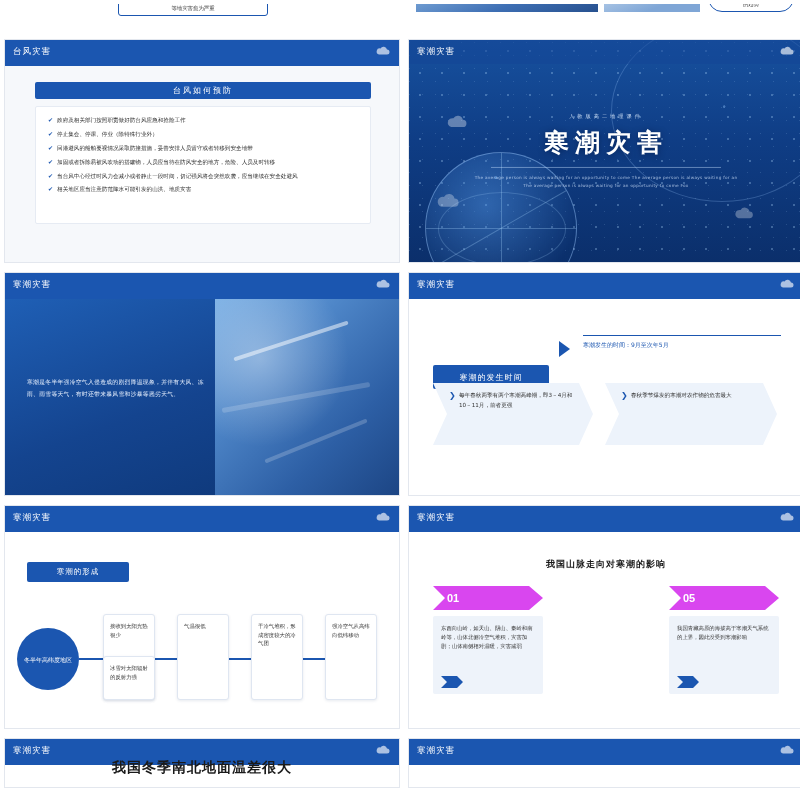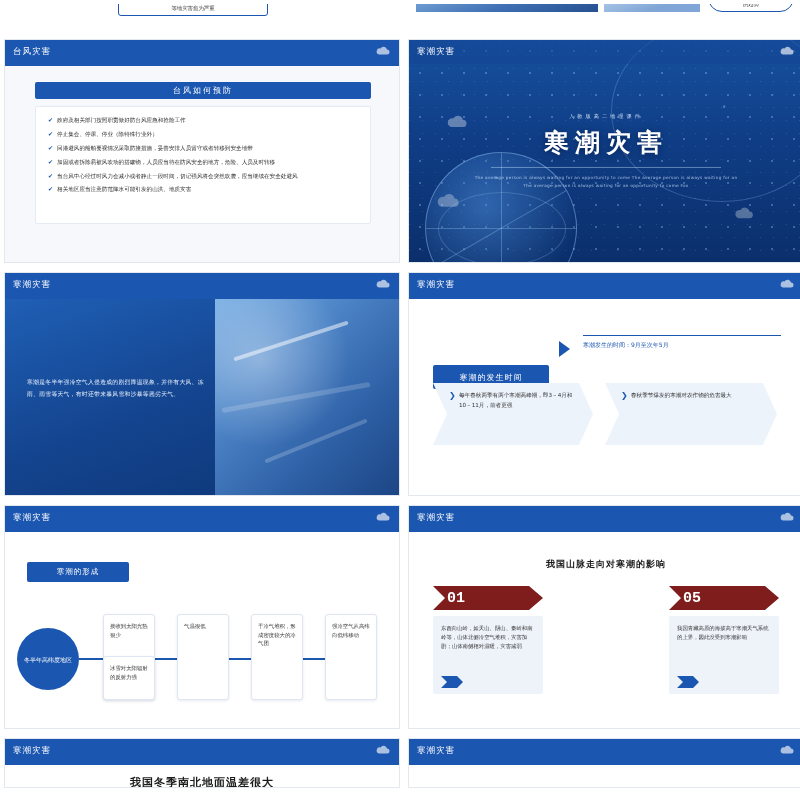--- a/index.html
+++ b/index.html
@@ -201,38 +201,38 @@
     font-size:5.4px;color:#333;line-height:1.6;
   }
 
   
   .sF .h2{
     position:absolute;left:0;top:52px;width:100%;text-align:center;
     font-size:9px;color:#1a1a1a;font-weight:bold;letter-spacing:1px;
   }
   .sF .col{position:absolute;top:80px;width:110px;}
   .sF .numchev{
-    position:relative;height:24px;background:#7f1d1d;color:#fff;
+    position:relative;height:24px;background:#d946ef;color:#fff;
     display:flex;align-items:center;padding-left:14px;box-sizing:border-box;
-    font-size:15px;font-weight:bold;font-family:Liberation Mono, monospace;
+    font-size:11px;font-weight:bold;font-family:Liberation Sans, sans-serif;
     clip-path:polygon(0 0,96px 0,110px 12px,96px 24px,0 24px,12px 12px);
   }
   .sF .txtcard{
     margin-top:6px;background:#eef3fa;border-radius:2px;padding:8px 8px 22px;
     font-size:5.4px;color:#333;line-height:1.7;min-height:78px;box-sizing:border-box;
   }
   .sF .minichev{
     position:absolute;left:8px;bottom:6px;width:22px;height:12px;background:#1b56b0;
     clip-path:polygon(0 0,16px 0,22px 6px,16px 12px,0 12px,6px 6px);
   }
 
   
   .tail .partialtitle{
-    position:absolute;left:0;top:36px;width:100%;text-align:center;
-    font-size:11px;color:#1a1a1a;font-weight:bold;letter-spacing:1px;
+    position:absolute;left:0;top:20px;width:100%;text-align:center;
+    font-size:14px;color:#1a1a1a;font-weight:bold;letter-spacing:1px;
   }
 
   
   .toprow{position:relative;width:396px;height:26px;overflow:hidden;background:#fff;}
   .toprow .boxL{
     position:absolute;left:114px;top:-22px;width:150px;height:34px;
     background:#fff;border:1.4px solid #1b56b0;border-radius:3px;
     display:flex;align-items:flex-end;justify-content:center;
     font-size:5.4px;color:#333;padding-bottom:3px;box-sizing:border-box;
   }

